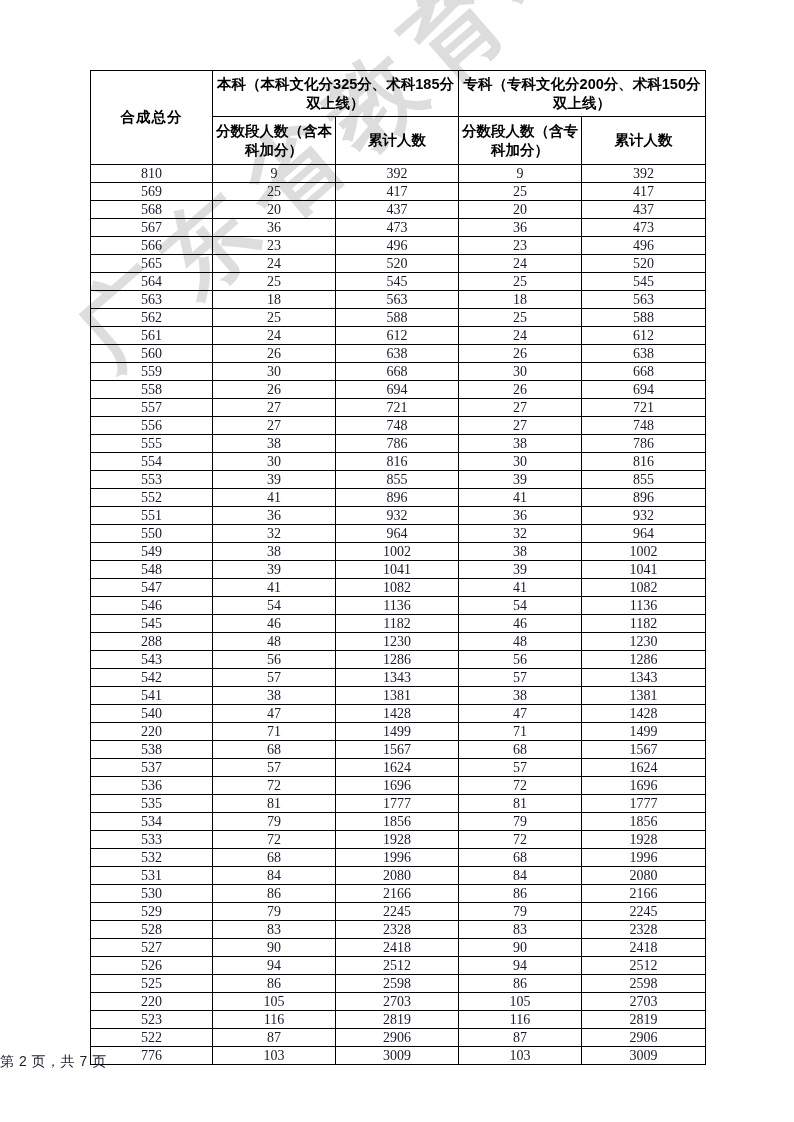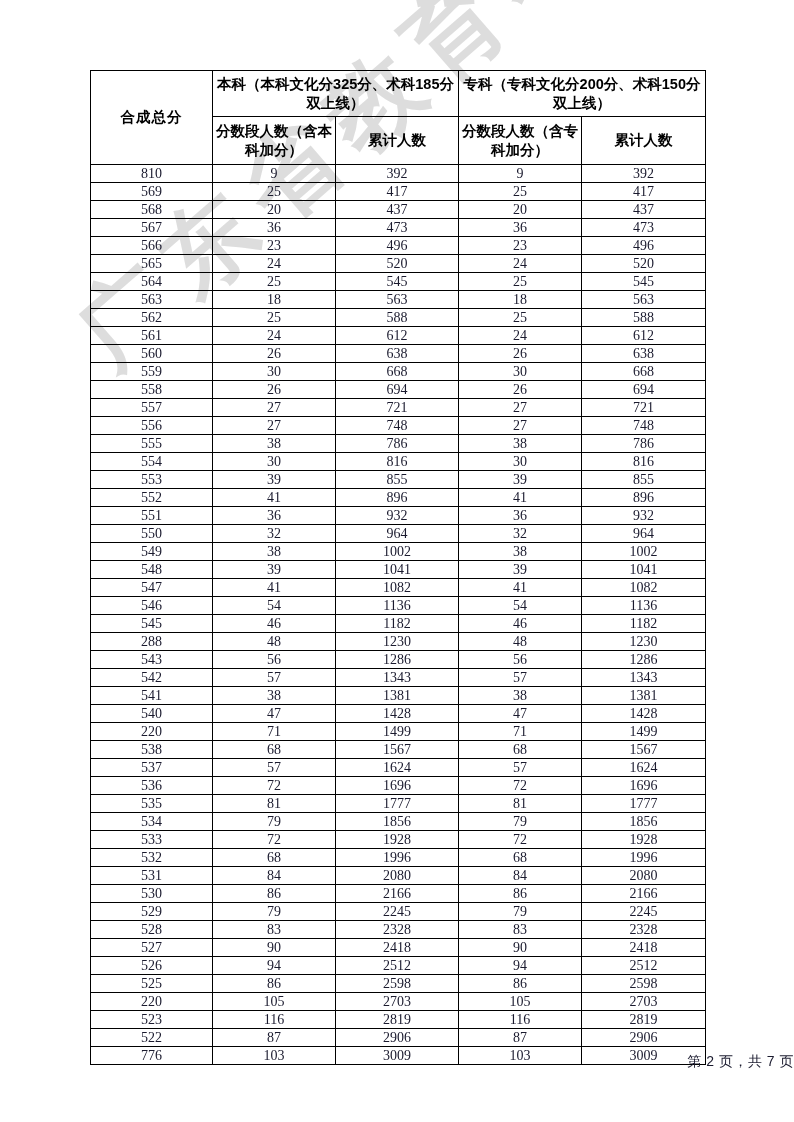--- a/index.html
+++ b/index.html
@@ -121,21 +121,21 @@
     height: 17px;
     line-height: 17px;
   }
 
   
   #page-footer {
     position: absolute;
     left: 0;
     top: 1053px;
     width: 794px;
-    text-align: right;
+    text-align: left;
     font-family: "Liberation Sans", "DejaVu Sans", sans-serif;
     font-size: 14px;
     color: #1a1a2e;
     letter-spacing: 0.5px;
   }
 </style>
 </head>
 <body>
 
 <div id="watermark-layer">

